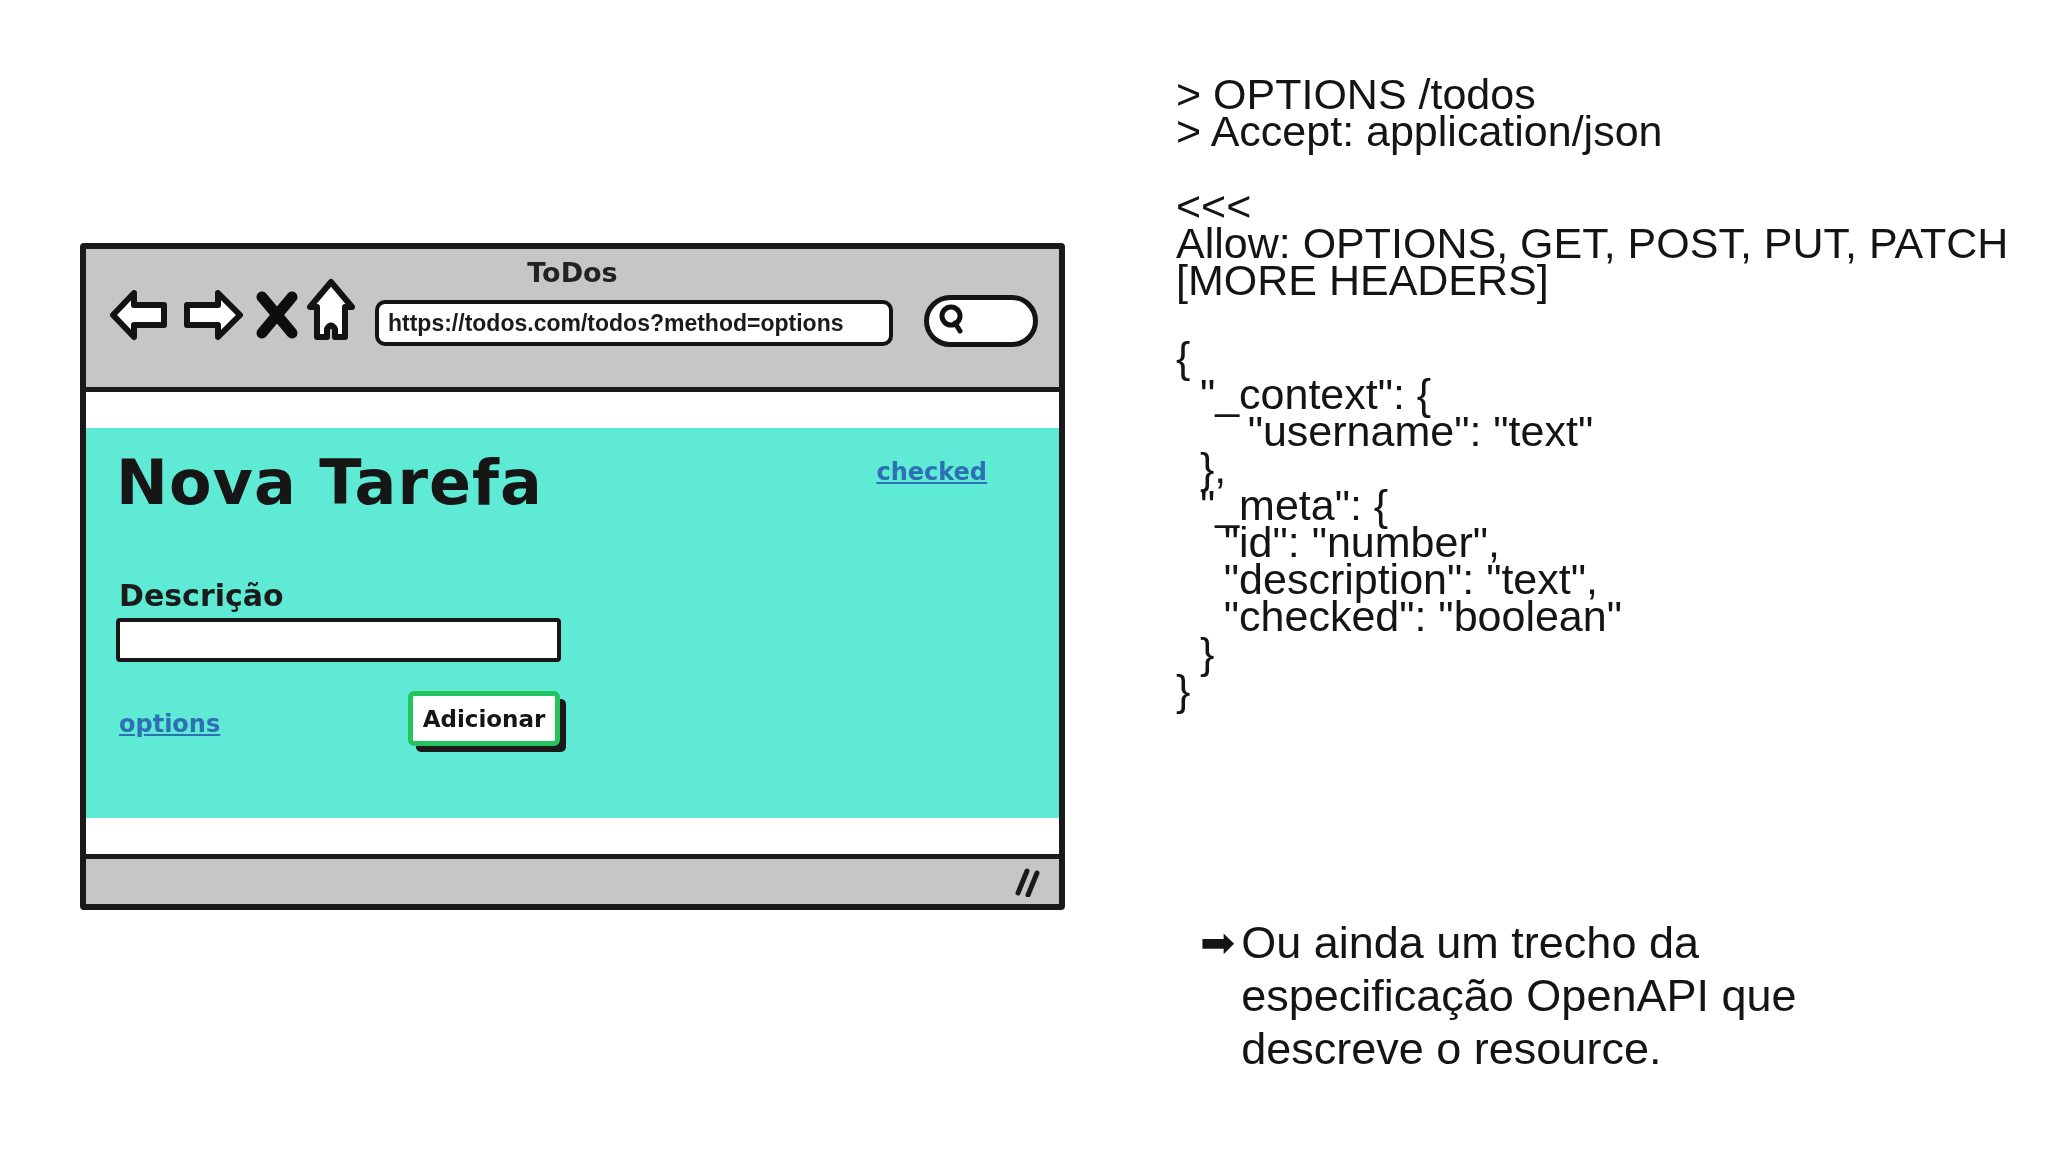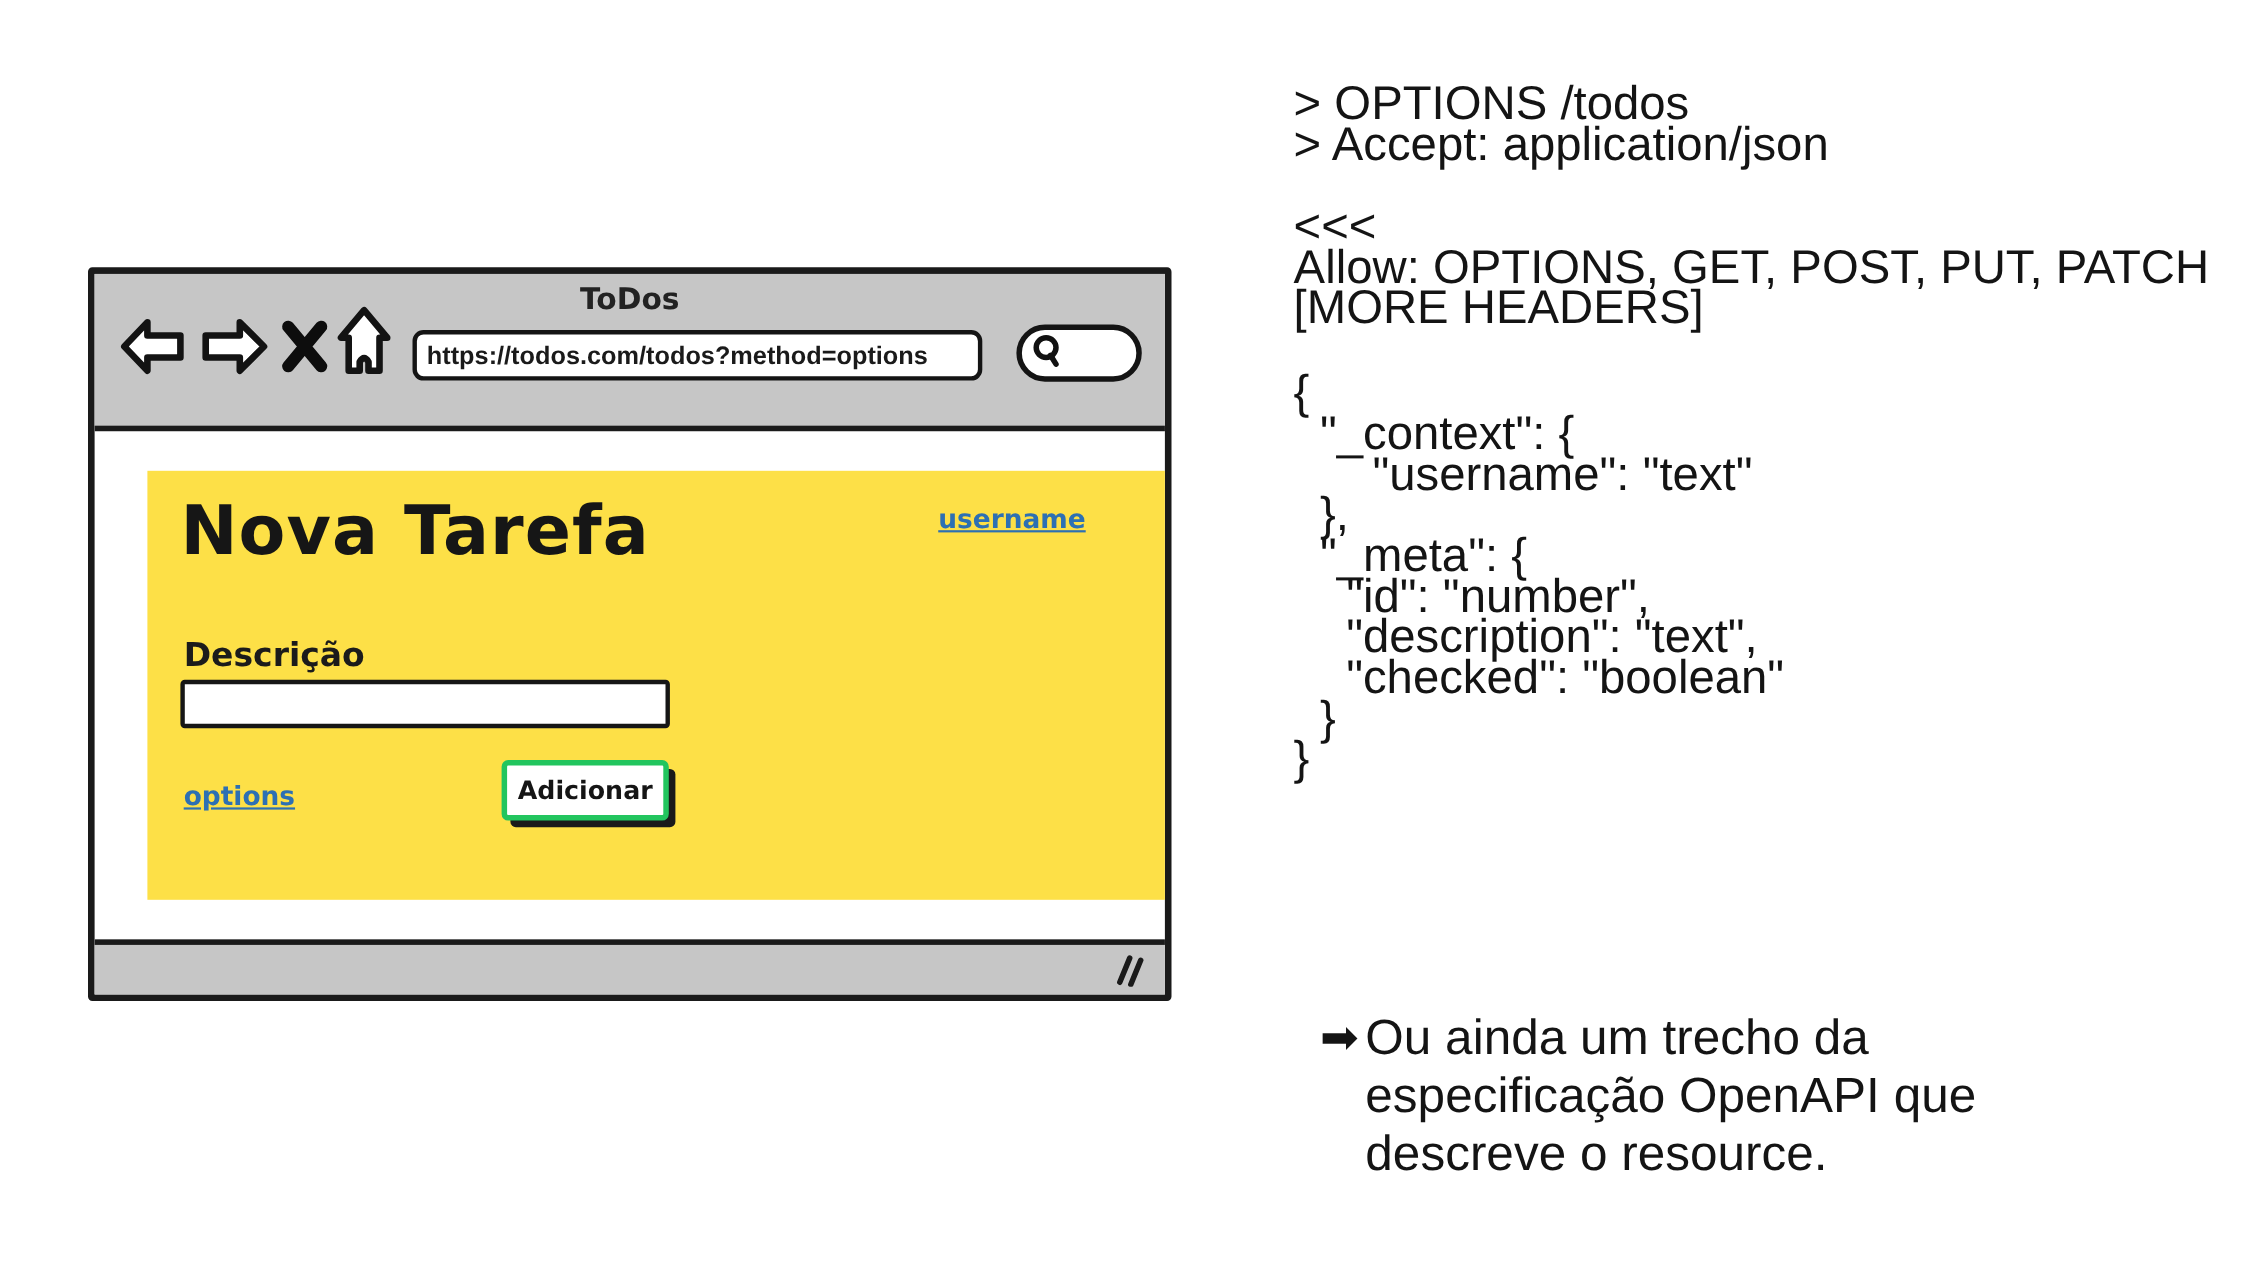--- a/index.html
+++ b/index.html
@@ -37,21 +37,21 @@
     font-family:"Liberation Sans",sans-serif;font-weight:bold;font-size:23px;
     color:#1a1a1a;white-space:nowrap;letter-spacing:0px;
   }
   .searchbox{
     position:absolute;left:838px;top:46px;width:114px;height:52px;
     background:#fff;border:5px solid #141414;border-radius:28px;
     box-sizing:border-box;display:flex;align-items:center;padding-left:7px;cursor:pointer;
   }
 
   
-  .content{position:relative;flex:1 1 auto;background:#fde047;margin-left:48px;}
+  .content{position:relative;flex:1 1 auto;background:#5eead4;}
   .h1{
     position:absolute;left:30px;top:18px;
     font-family:"DejaVu Sans",sans-serif;font-weight:bold;font-size:62px;color:#161616;
     letter-spacing:1px;
   }
   .link{
     font-family:"DejaVu Sans",sans-serif;font-weight:bold;font-size:24px;
     color:#2d70b3;text-decoration:underline;cursor:pointer;
   }
   .username{position:absolute;right:72px;top:30px;}
@@ -147,21 +147,21 @@
             <circle cx="15" cy="14" r="9" fill="none" stroke="#111" stroke-width="5"></circle>
             <path d="M19 21 L24 29" stroke="#111" stroke-width="5" stroke-linecap="round"></path>
           </svg>
         </span>
       </div>
     </div>
 
     <div class="content">
       <div class="h1">Nova Tarefa</div>
 
-      <a class="link username">username</a>
+      <a class="link username">checked</a>
 
       <div class="fieldlabel">Descrição</div>
 
       <input class="textfield" type="text" value="" style="">
 
       <a class="link voltar">options</a>
 
       <button class="btn">Adicionar</button>
     </div>
 

